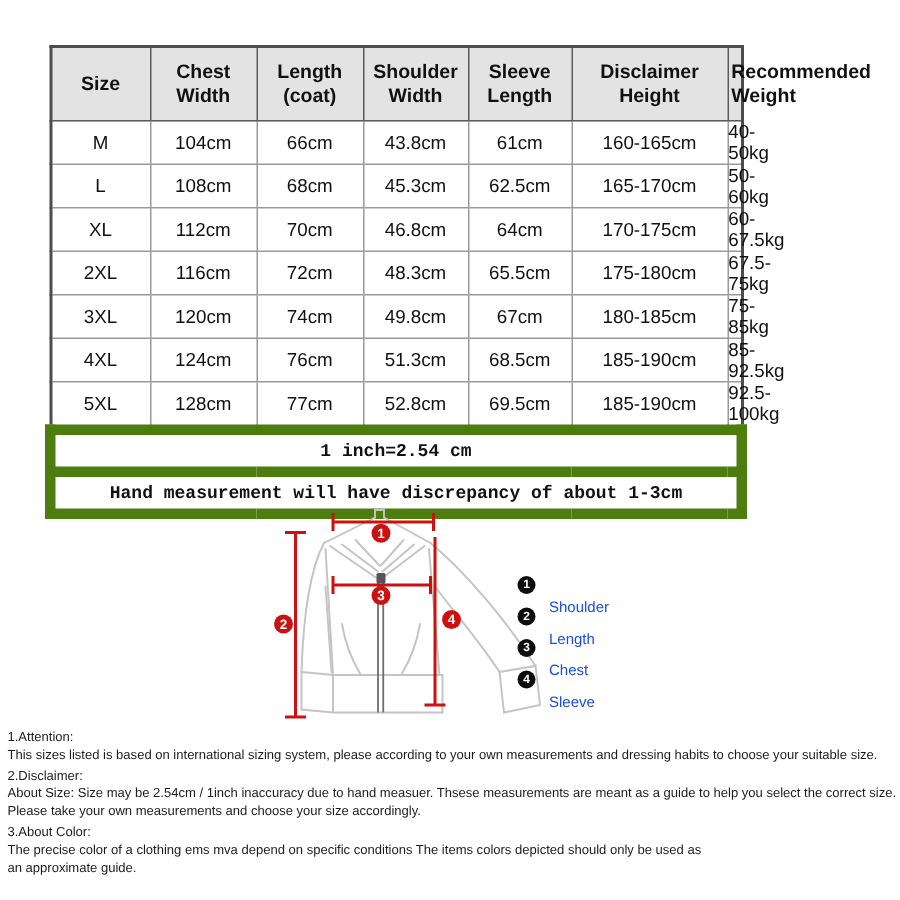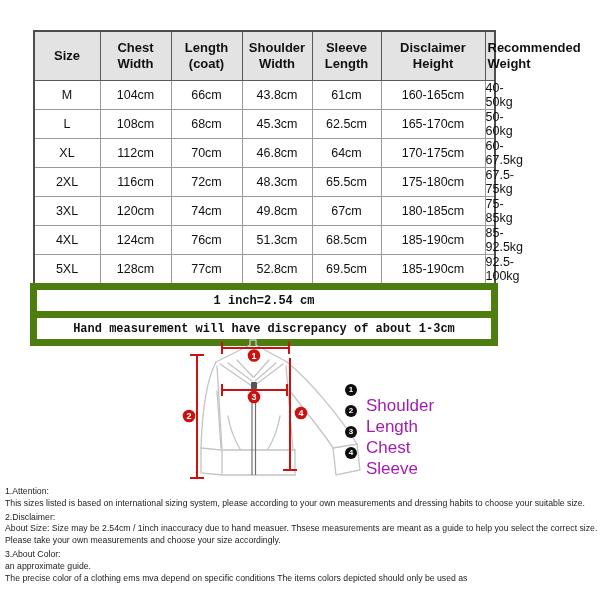--- a/index.html
+++ b/index.html
@@ -42,21 +42,21 @@
   .redline{stroke:var(--accent,#cc1111);stroke-width:2;fill:none;}
   .marker-num{fill:#ffffff;font-family:"Liberation Sans",sans-serif;font-size:9px;font-weight:bold;}
   
   .legend{position:absolute;left:345px;top:379px;}
   .legend-row{display:flex;align-items:center;height:21px;}
   .legend-dot{
     width:12px;height:12px;border-radius:50%;background:#0d0d0d;color:#fff;
     display:inline-flex;align-items:center;justify-content:center;
     font-size:8px;font-weight:bold;flex:0 0 12px;
   }
-  .legend-label{margin-left:9px;font-size:17px;color:#a21caf;margin-top:32px;}
+  .legend-label{margin-left:9px;font-size:10px;color:#1d4ed8;margin-top:32px;}
   
   .notes{
     position:absolute;left:5px;top:486px;width:594px;
     font-size:8.7px;line-height:11.8px;color:#1c1c1c;
     white-space:nowrap;overflow:hidden;
   }
   .note-gap{margin-top:2px;}
 </style>
 </head>
 <body>
@@ -233,15 +233,15 @@
     </div>
   </div>
 
 <div class="notes">
   <div class="note-title">1.Attention:</div>
   <div class="note-body">This sizes listed is based on international sizing system, please according to your own measurements and dressing habits to choose your suitable size.</div>
   <div class="note-title note-gap">2.Disclaimer:</div>
   <div class="note-body">About Size: Size may be 2.54cm / 1inch inaccuracy due to hand measuer. Thsese measurements are meant as a guide to help you select the correct size.</div>
   <div class="note-body">Please take your own measurements and choose your size accordingly.</div>
   <div class="note-title note-gap">3.About Color:</div>
+  <div class="note-body">The precise color of a clothing ems mva depend on specific conditions The items colors depicted should only be used as</div>
   <div class="note-body">an approximate guide.</div>
-  <div class="note-body">The precise color of a clothing ems mva depend on specific conditions The items colors depicted should only be used as</div>
 </div>
 
 </body></html>

